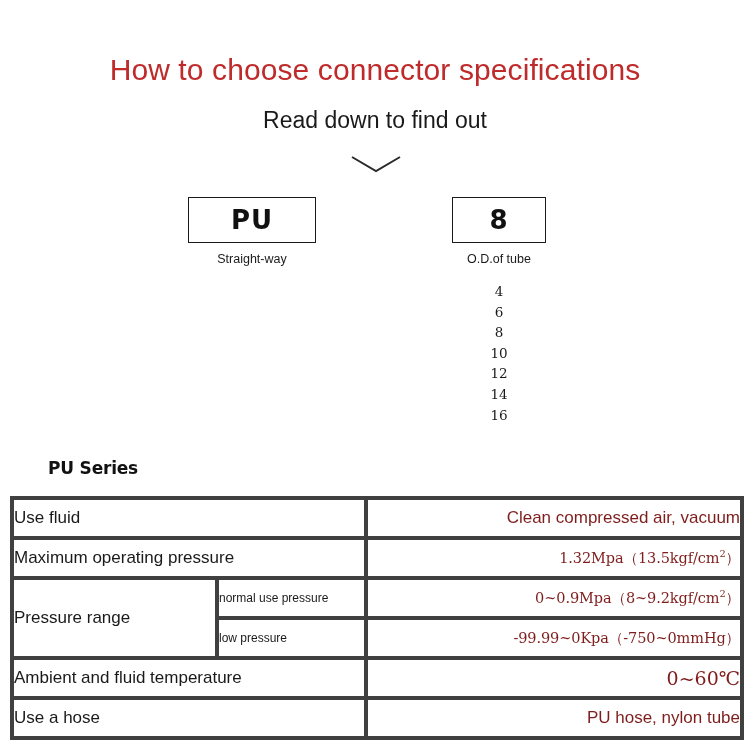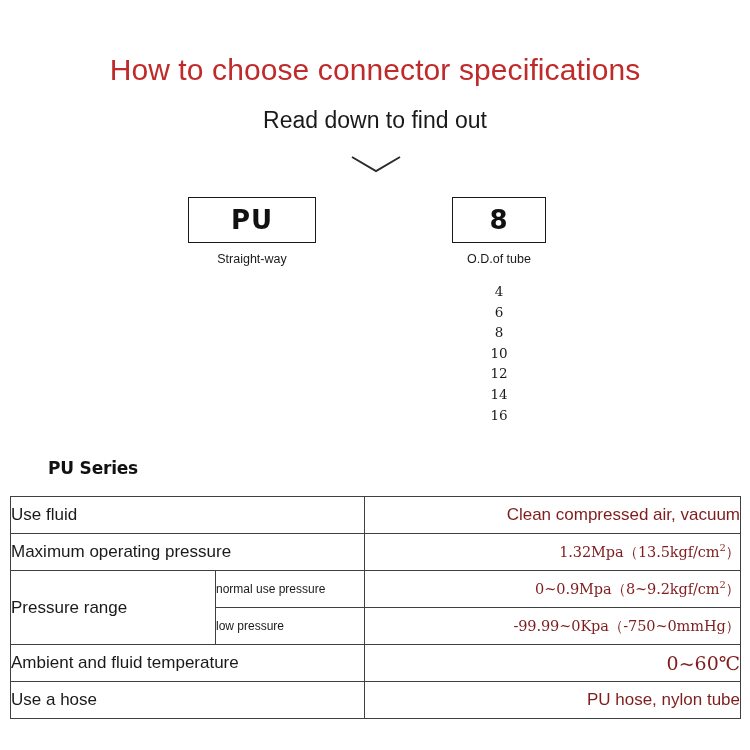--- a/index.html
+++ b/index.html
@@ -118,21 +118,21 @@
     left: 10px;
     top: 496px;
     width: 730px;
   }
   table.spec-table {
     border-collapse: collapse;
     width: 730px;
     table-layout: fixed;
   }
   table.spec-table td {
-    border: 1px solid #404040;
+    border: 4px solid #404040;
     padding: 0;
     vertical-align: middle;
     background: #ffffff;
   }
   td.shade { background: #f7efe6; }
 
   td.label {
     font-size: 17px;
     color: #1a1a1a;
     padding-left: 10px;

